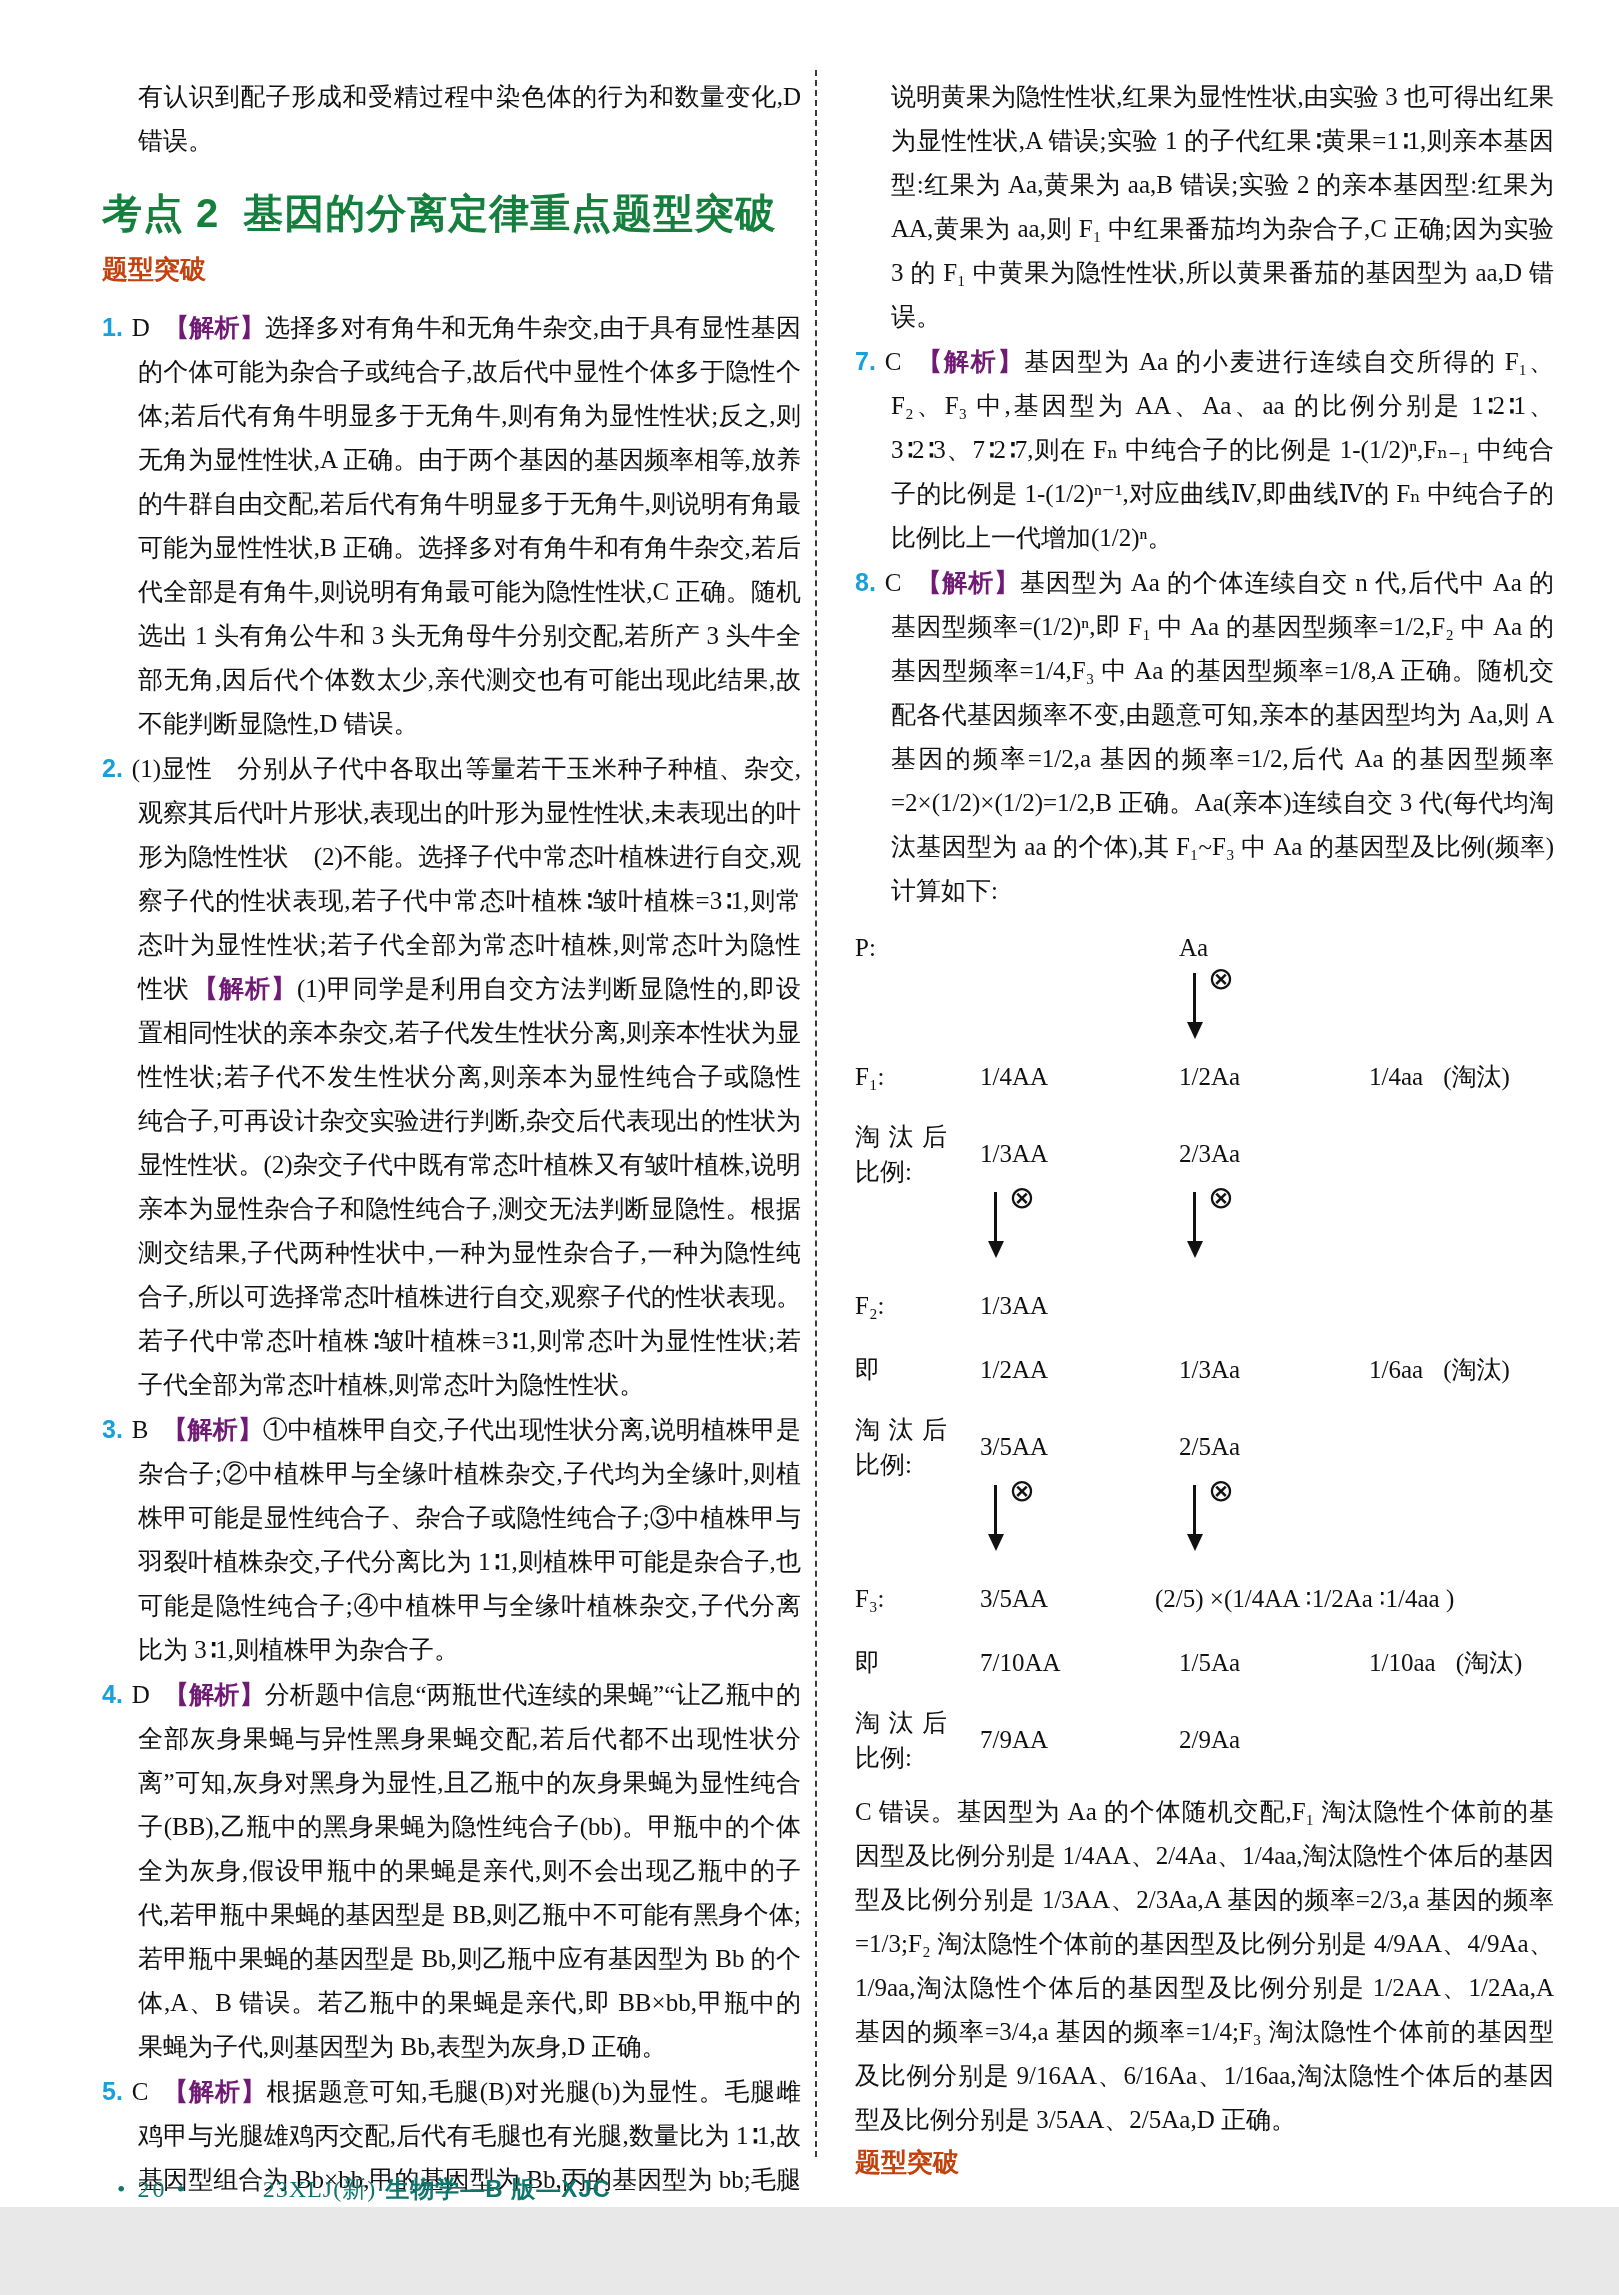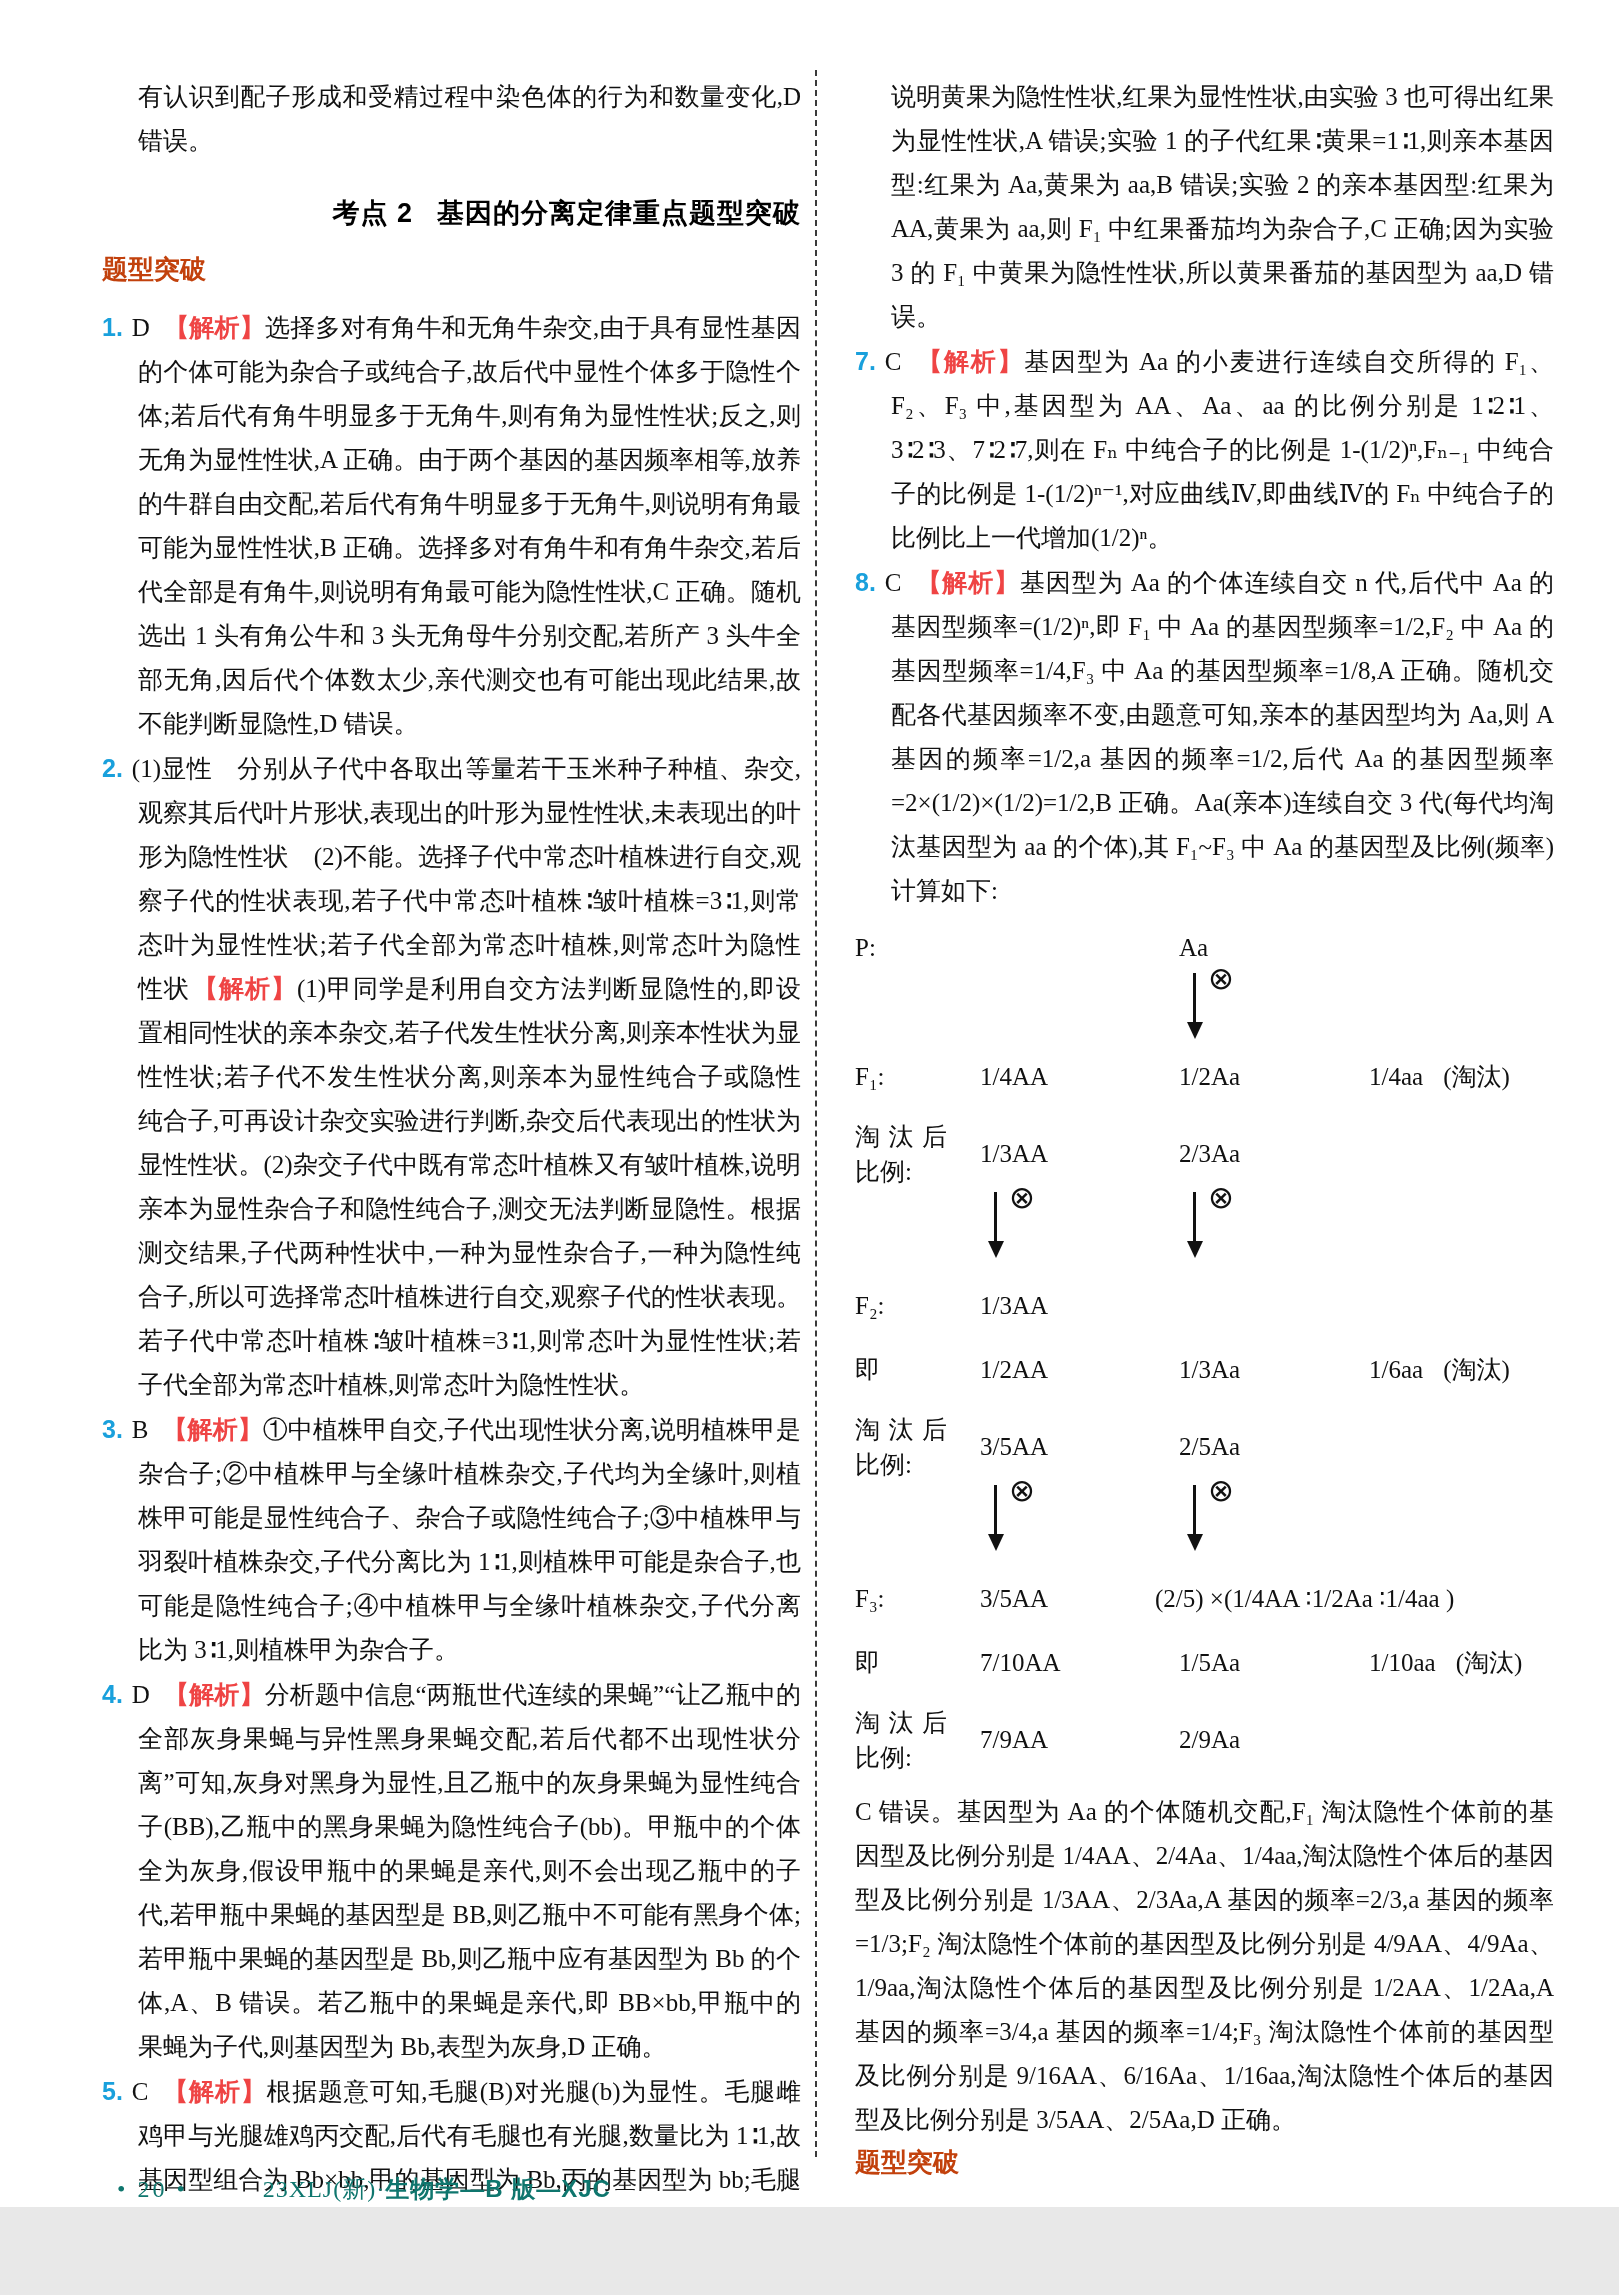--- a/index.html
+++ b/index.html
@@ -8,24 +8,24 @@
   .col{position:absolute;top:75px;width:699px;font-size:25px;line-height:44px;text-align:justify;}
   .col-left{left:102px;}
   .col-right{left:855px;}
   .divider{position:absolute;left:815px;top:70px;height:2087px;width:0;
            border-left:2px dashed #3a3a3a;}
   p{margin:0;}
   .cont{padding-left:36px;}
   .item{padding-left:36px;text-indent:-36px;margin-top:0;}
   .qnum{color:#19a0dc;font-weight:bold;font-family:"Liberation Sans","DejaVu Sans",sans-serif;margin-right:9px;}
   .ans{margin-right:14px;}
-  .jiexi{color:#ef4444;font-weight:bold;}
+  .jiexi{color:#701a75;font-weight:bold;}
   .pre{margin-right:3px;}
-  h2.section{margin:26px 0 17px 0;text-align:right;font-family:"Liberation Sans","DejaVu Sans",sans-serif;
-             font-weight:900;font-size:27px;line-height:48px;color:#000000;letter-spacing:1px;}
+  h2.section{margin:26px 0 17px 0;text-align:left;font-family:"Liberation Sans","DejaVu Sans",sans-serif;
+             font-weight:900;font-size:40px;line-height:48px;color:#15803d;letter-spacing:1px;}
   h2.section .badge{margin-right:24px;}
   .tixing{color:#c2410c;font-family:"Liberation Sans","DejaVu Sans",sans-serif;font-weight:bold;
           font-size:26px;line-height:30px;margin:5px 0 21px 0;text-align:left;}
   
   .diagram{margin:13px 0 15px 0;font-size:25px;line-height:44px;}
   .dg-row{display:flex;align-items:center;}
   .dg-label{width:125px;flex:0 0 125px;}
   .dg-label .wrapbox{display:inline-block;width:92px;line-height:35px;vertical-align:middle;}
   .dg-c1{width:175px;flex:0 0 175px;}
   .dg-c2{width:190px;flex:0 0 190px;margin-left:24px;}

